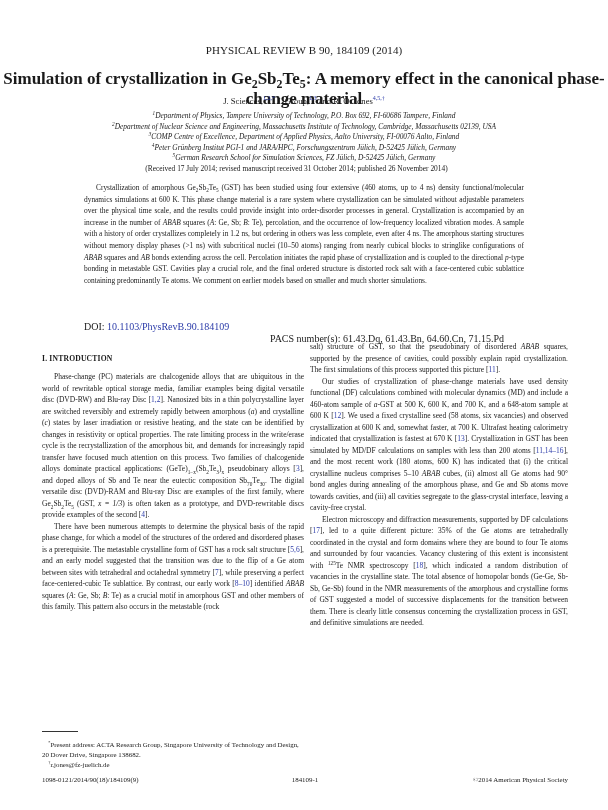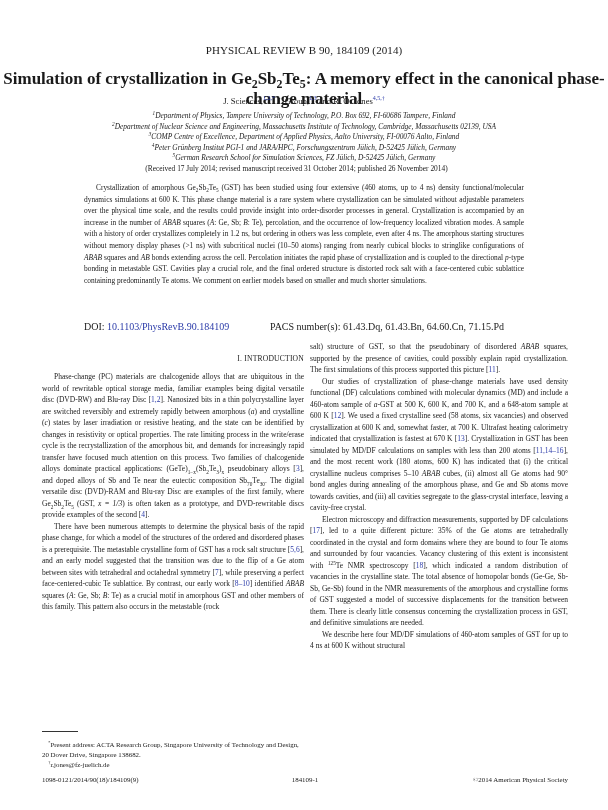--- a/index.html
+++ b/index.html
@@ -9,22 +9,22 @@
   .journal-header { top: 44px; left: 0; width: 608px; text-align: center; font-size: 11px; letter-spacing: 0.1px; }
   .title { top: 69px; left: 0; width: 608px; text-align: center; font-size: 17px; font-weight: bold; }
   .authors { top: 96px; left: 0; width: 608px; text-align: center; font-size: 8.6px; }
   .affils { top: 111px; left: 0; width: 608px; text-align: center; font-size: 7.4px; font-style: italic; line-height: 10.6px; }
   .received { top: 164px; left: 0; width: 593px; text-align: center; font-size: 7.4px; }
   sup { font-size: 70%; line-height: 0; vertical-align: super; }
   sub { font-size: 70%; line-height: 0; vertical-align: sub; }
   .ref { color: #2a3aa8; }
   .abstract { top: 182px; left: 84px; width: 440px; font-size: 7.4px; line-height: 11.6px; text-align: justify; text-indent: 12px; }
   .doi-line { top: 321px; left: 84px; width: 440px; font-size: 10px; }
-  .doi-line .pacs { position: absolute; left: 186px; top: 0; }
-  .section-head { top: 354px; left: 42px; width: 262px; text-align: right; font-size: 7.6px; font-weight: normal; letter-spacing: 0.2px; }
+  .doi-line .pacs { position: absolute; left: 186px; top: 12px; }
+  .section-head { top: 354px; left: 42px; width: 262px; text-align: left; font-size: 7.6px; font-weight: bold; letter-spacing: 0.2px; }
   .col { font-size: 7.5px; line-height: 11.5px; text-align: justify; }
   .col p { margin: 0; text-indent: 12px; }
   .col-left { top: 371px; left: 42px; width: 262px; }
   .col-right { top: 341px; left: 310px; width: 258px; }
   .col-right p.first { text-indent: 0; }
   .footnote-rule { top: 731px; left: 42px; width: 36px; height: 0; border-top: 0.8px solid #333; }
   .footnotes { top: 740px; left: 42px; width: 262px; font-size: 6.9px; line-height: 10.2px; }
   .footer { top: 776px; left: 42px; width: 526px; font-size: 6.9px; }
   .footer .mid { position: absolute; left: 0; width: 526px; text-align: center; top: 0; }
   .footer .right { position: absolute; right: 0; top: 0; }
@@ -64,21 +64,20 @@
 
 <div class="abs col col-left">
   <p><span>Phase-change (PC) materials are chalcogenide alloys that are ubiquitous in the world of rewritable optical storage media, familiar examples being digital versatile disc (DVD-RW) and Blu-ray Disc [</span><span class="ref">1,2</span><span>]. Nanosized bits in a thin polycrystalline layer are switched reversibly and extremely rapidly between amorphous (</span><i class="m">a</i><span>) and crystalline (</span><i class="m">c</i><span>) states by laser irradiation or resistive heating, and the state can be identified by changes in resistivity or optical properties. The rate limiting process in the write/erase cycle is the recrystallization of the amorphous bit, and demands for increasingly rapid transfer have focused much attention on this process. Two families of chalcogenide alloys dominate practical applications: (GeTe)</span><sub>1−x</sub><span>(Sb</span><sub>2</sub><span>Te</span><sub>3</sub><span>)</span><sub>x</sub><span> pseudobinary alloys [</span><span class="ref">3</span><span>], and doped alloys of Sb and Te near the eutectic composition Sb</span><sub>70</sub><span>Te</span><sub>30</sub><span>. The digital versatile disc (DVD)-RAM and Blu-ray Disc are examples of the first family, where Ge</span><sub>2</sub><span>Sb</span><sub>2</sub><span>Te</span><sub>5</sub><span> (GST, </span><i class="m">x = 1/3</i><span>) is often taken as a prototype, and DVD-rewritable discs provide examples of the second [</span><span class="ref">4</span><span>].</span></p>
   <p><span>There have been numerous attempts to determine the physical basis of the rapid phase change, for which a model of the structures of the ordered and disordered phases is a prerequisite. The metastable crystalline form of GST has a rock salt structure [</span><span class="ref">5,6</span><span>], and an early model suggested that the transition was due to the flip of a Ge atom between sites with tetrahedral and octahedral symmetry [</span><span class="ref">7</span><span>], while preserving a perfect face-centered-cubic Te sublattice. By contrast, our early work [</span><span class="ref">8–10</span><span>] identified </span><i class="m">ABAB</i><span> squares (</span><i class="m">A</i><span>: Ge, Sb; </span><i class="m">B</i><span>: Te) as a crucial motif in amorphous GST and other members of this family. This pattern also occurs in the metastable (rock</span></p>
 </div>
 
 <div class="abs col col-right">
   <p class="first"><span>salt) structure of GST, so that the pseudobinary of disordered </span><i class="m">ABAB</i><span> squares, supported by the presence of cavities, could possibly explain rapid crystallization. The first simulations of this process supported this picture [</span><span class="ref">11</span><span>].</span></p>
   <p><span>Our studies of crystallization of phase-change materials have used density functional (DF) calculations combined with molecular dynamics (MD) and include a 460-atom sample of </span><i class="m">a</i><span>-GST at 500 K, 600 K, and 700 K, and a 648-atom sample at 600 K [</span><span class="ref">12</span><span>]. We used a fixed crystalline seed (58 atoms, six vacancies) and observed crystallization at 600 K and, somewhat faster, at 700 K. Ultrafast heating calorimetry indicated that crystallization is fastest at 670 K [</span><span class="ref">13</span><span>]. Crystallization in GST has been simulated by MD/DF calculations on samples with less than 200 atoms [</span><span class="ref">11,14–16</span><span>], and the most recent work (180 atoms, 600 K) has indicated that (i) the critical crystalline nucleus comprises 5–10 </span><i class="m">ABAB</i><span> cubes, (ii) almost all Ge atoms had 90° bond angles during annealing of the amorphous phase, and Ge and Sb atoms move towards cavities, and (iii) all cavities segregate to the glass-crystal interface, leaving a cavity-free crystal.</span></p>
   <p><span>Electron microscopy and diffraction measurements, supported by DF calculations [</span><span class="ref">17</span><span>], led to a quite different picture: 35% of the Ge atoms are tetrahedrally coordinated in the crystal and form domains where they are bound to four Te atoms and surrounded by four vacancies. Vacancy clustering of this extent is inconsistent with </span><sup>125</sup><span>Te NMR spectroscopy [</span><span class="ref">18</span><span>], which indicated a random distribution of vacancies in the crystalline state. The total absence of homopolar bonds (Ge-Ge, Sb-Sb, Ge-Sb) found in the NMR measurements of the amorphous and crystalline forms of GST suggested a model of successive displacements for the transition between them. There is clearly little consensus concerning the crystallization process in GST, and definitive simulations are needed.</span></p>
-  <p><span>We describe here four MD/DF simulations of 460-atom samples of GST for up to 4 ns at 600 K without structural</span></p>
 </div>
 
 <div class="abs footnote-rule"></div>
 
 <div class="abs footnotes">
   <div style="text-indent:6px"><sup>*</sup><span>Present address: ACTA Research Group, Singapore University of Technology and Design, 20 Dover Drive, Singapore 138682.</span></div>
   <div style="text-indent:6px"><sup>†</sup><span>r.jones@fz-juelich.de</span></div>
 </div>
 
 <div class="abs footer">

